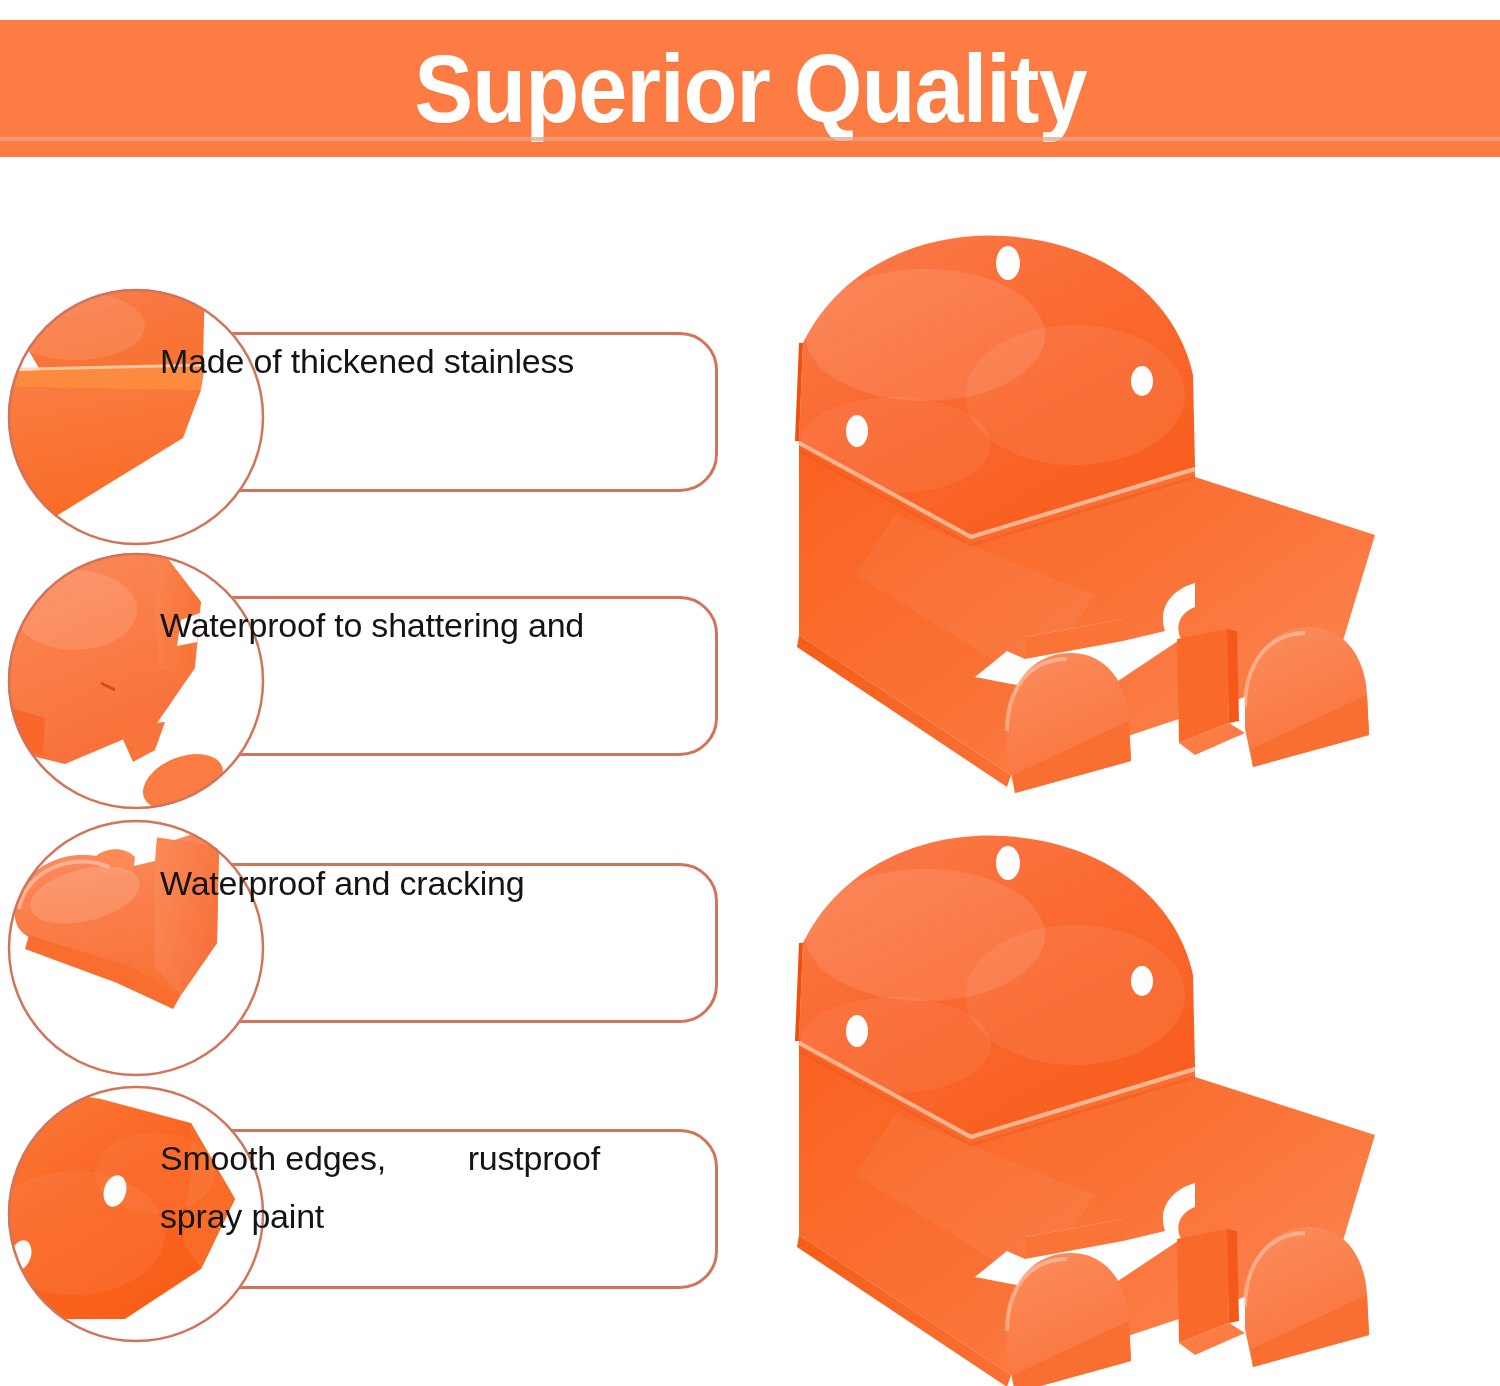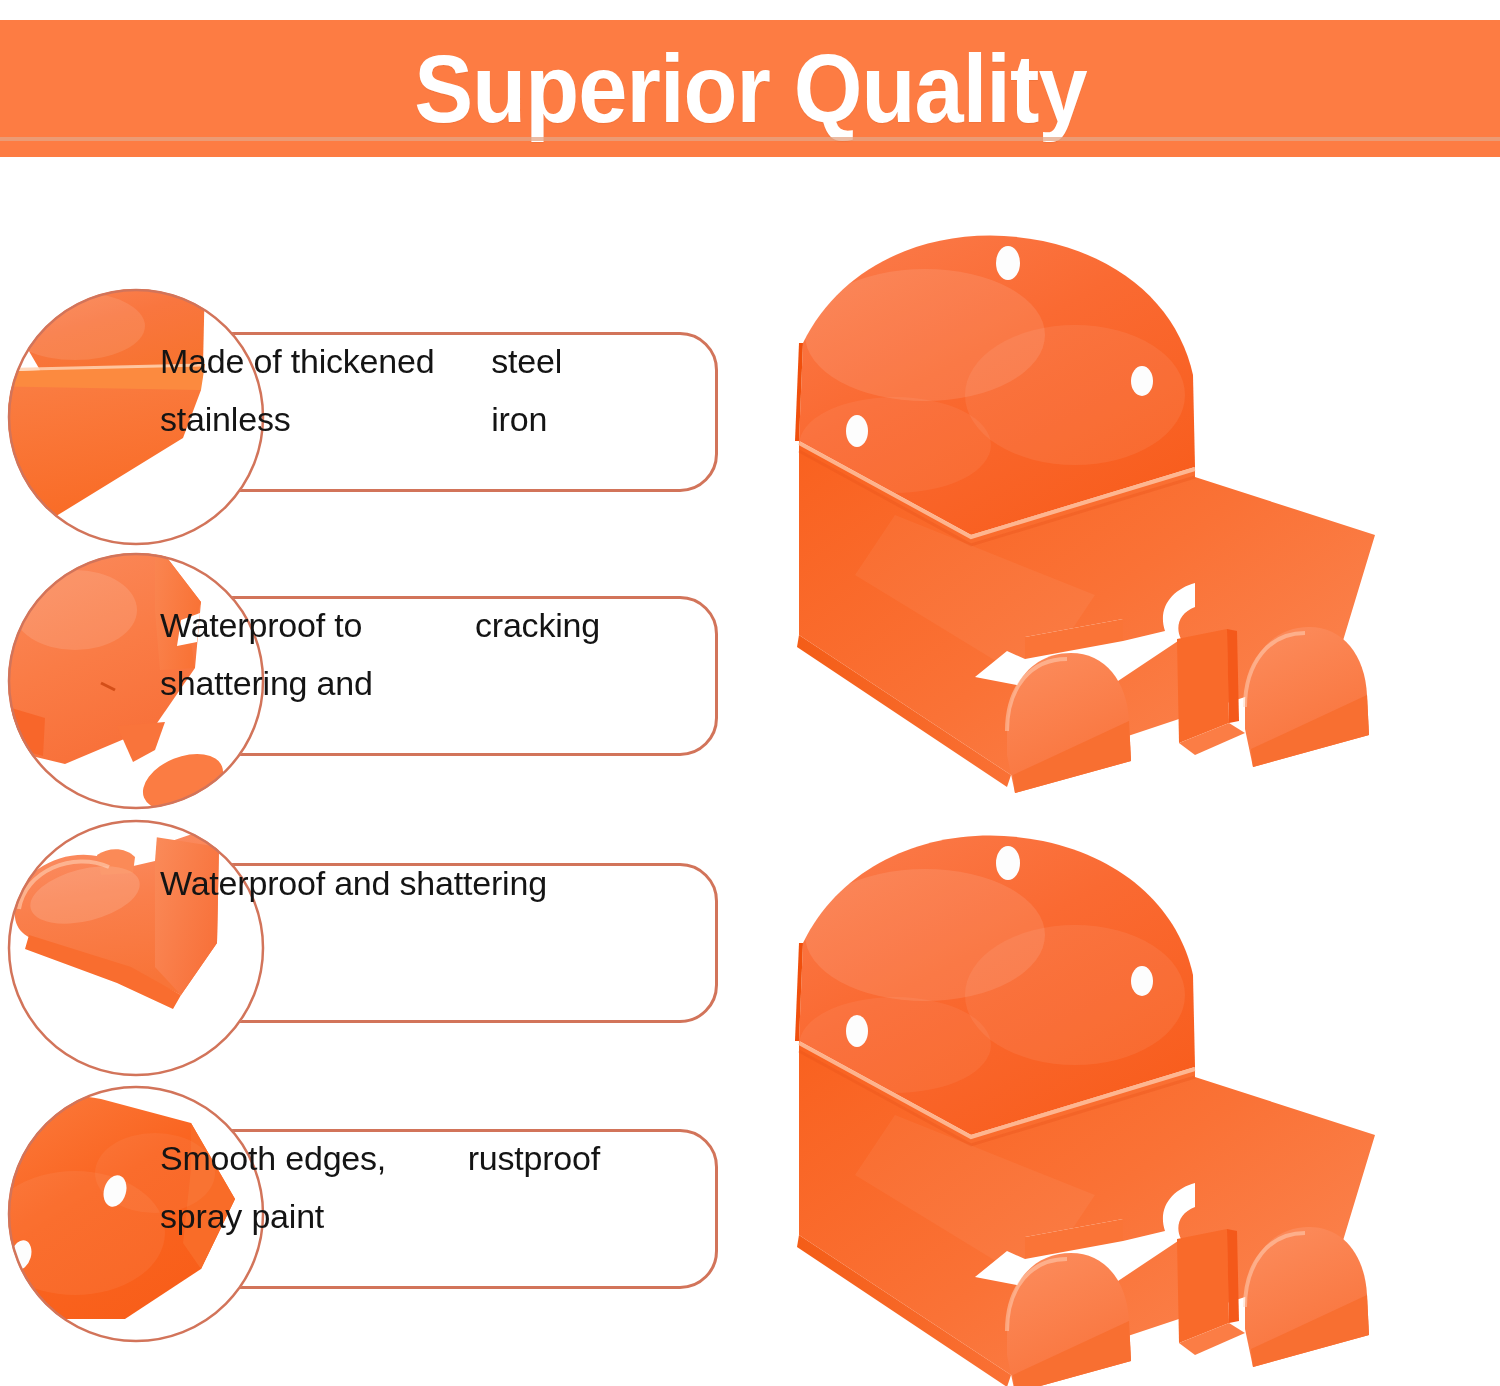--- a/index.html
+++ b/index.html
@@ -162,21 +162,20 @@
             <path d="M-20,238 L36,238 L10,262 L-20,262 Z" fill="#f96b25"></path>
 
             <ellipse cx="70" cy="40" rx="70" ry="34" fill="#ffffff" opacity="0.10"></ellipse>
           </g>
           <ellipse cx="131" cy="131" rx="127" ry="127" fill="none" stroke="#d2745a" stroke-width="2.5"></ellipse>
         </svg>
       </div>
 
       <div class="callout-text">
         <span>Made of thickened stainless</span>
-        <span>steel iron</span>
       </div>
     </div>
 
     <div class="feature feature-2">
       <div class="callout-box"></div>
 
       <div class="bubble">
         <svg width="262" height="262" viewBox="0 0 262 262" xmlns="http://www.w3.org/2000/svg">
           <defs>
             <clipPath id="clip2">
@@ -210,21 +209,20 @@
             <ellipse cx="178" cy="232" rx="42" ry="25" fill="#fb7c43" transform="rotate(-22 178 232)"></ellipse>
 
             <ellipse cx="70" cy="60" rx="62" ry="40" fill="#ffffff" opacity="0.12"></ellipse>
           </g>
           <ellipse cx="131" cy="131" rx="127" ry="127" fill="none" stroke="#d2745a" stroke-width="2.5"></ellipse>
         </svg>
       </div>
 
       <div class="callout-text">
         <span>Waterproof to shattering and</span>
-        <span>cracking</span>
       </div>
     </div>
 
     <div class="feature feature-3">
       <div class="callout-box"></div>
 
       <div class="bubble">
         <svg width="262" height="262" viewBox="0 0 262 262" xmlns="http://www.w3.org/2000/svg">
           <defs>
             <clipPath id="clip3">
@@ -255,21 +253,21 @@
 
             <path d="M24,118 L126,150 L176,178 L168,192 L112,166 L20,132 Z" fill="#f96d2f"></path>
 
             <ellipse cx="80" cy="78" rx="56" ry="26" fill="#ffffff" opacity="0.14" transform="rotate(-14 80 78)"></ellipse>
           </g>
           <ellipse cx="131" cy="131" rx="127" ry="127" fill="none" stroke="#d2745a" stroke-width="2.5"></ellipse>
         </svg>
       </div>
 
       <div class="callout-text single">
-        <span>Waterproof and shattering</span>
+        <span>Waterproof and cracking</span>
       </div>
     </div>
 
     <div class="feature feature-4">
       <div class="callout-box"></div>
 
       <div class="bubble">
         <svg width="262" height="262" viewBox="0 0 262 262" xmlns="http://www.w3.org/2000/svg">
           <defs>
             <clipPath id="clip4">

